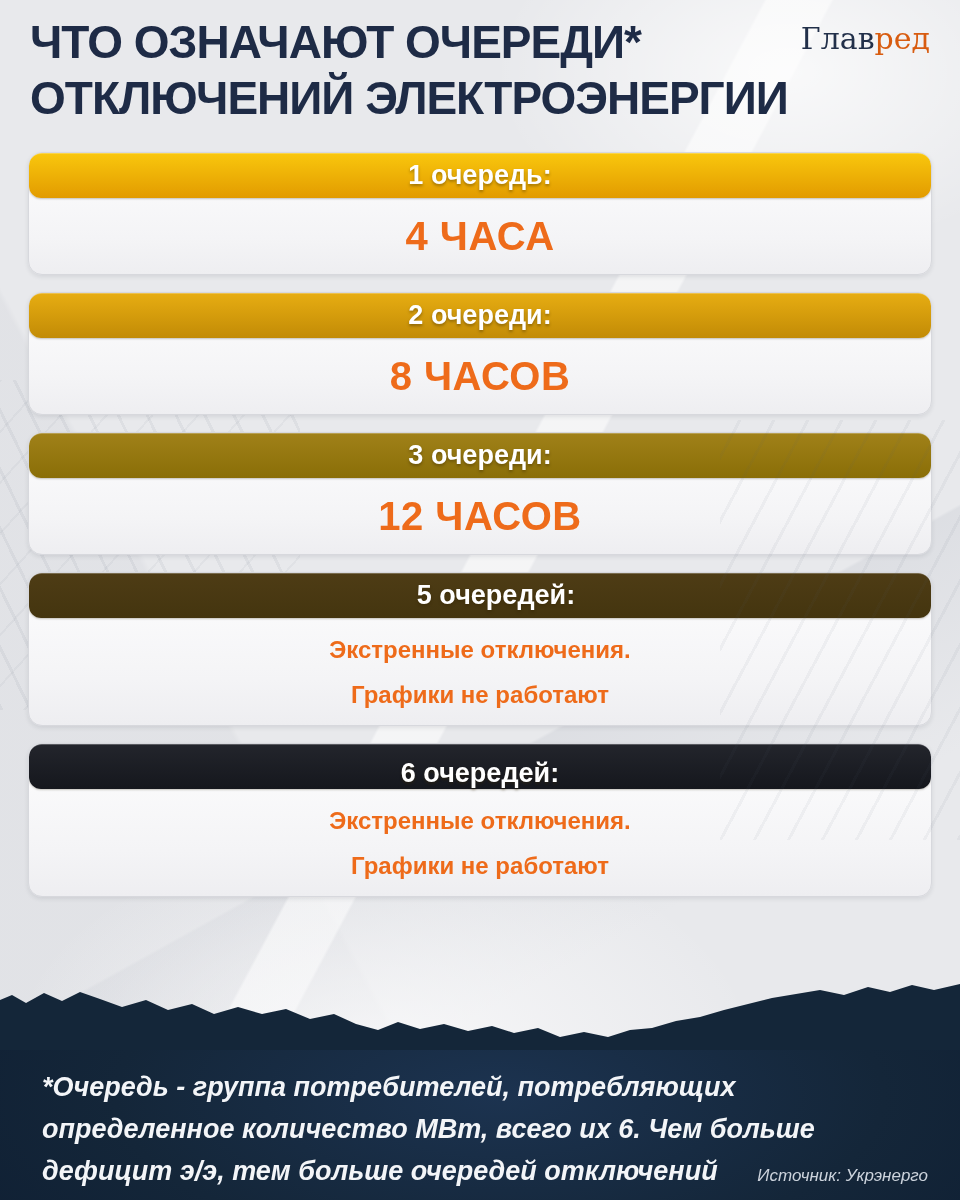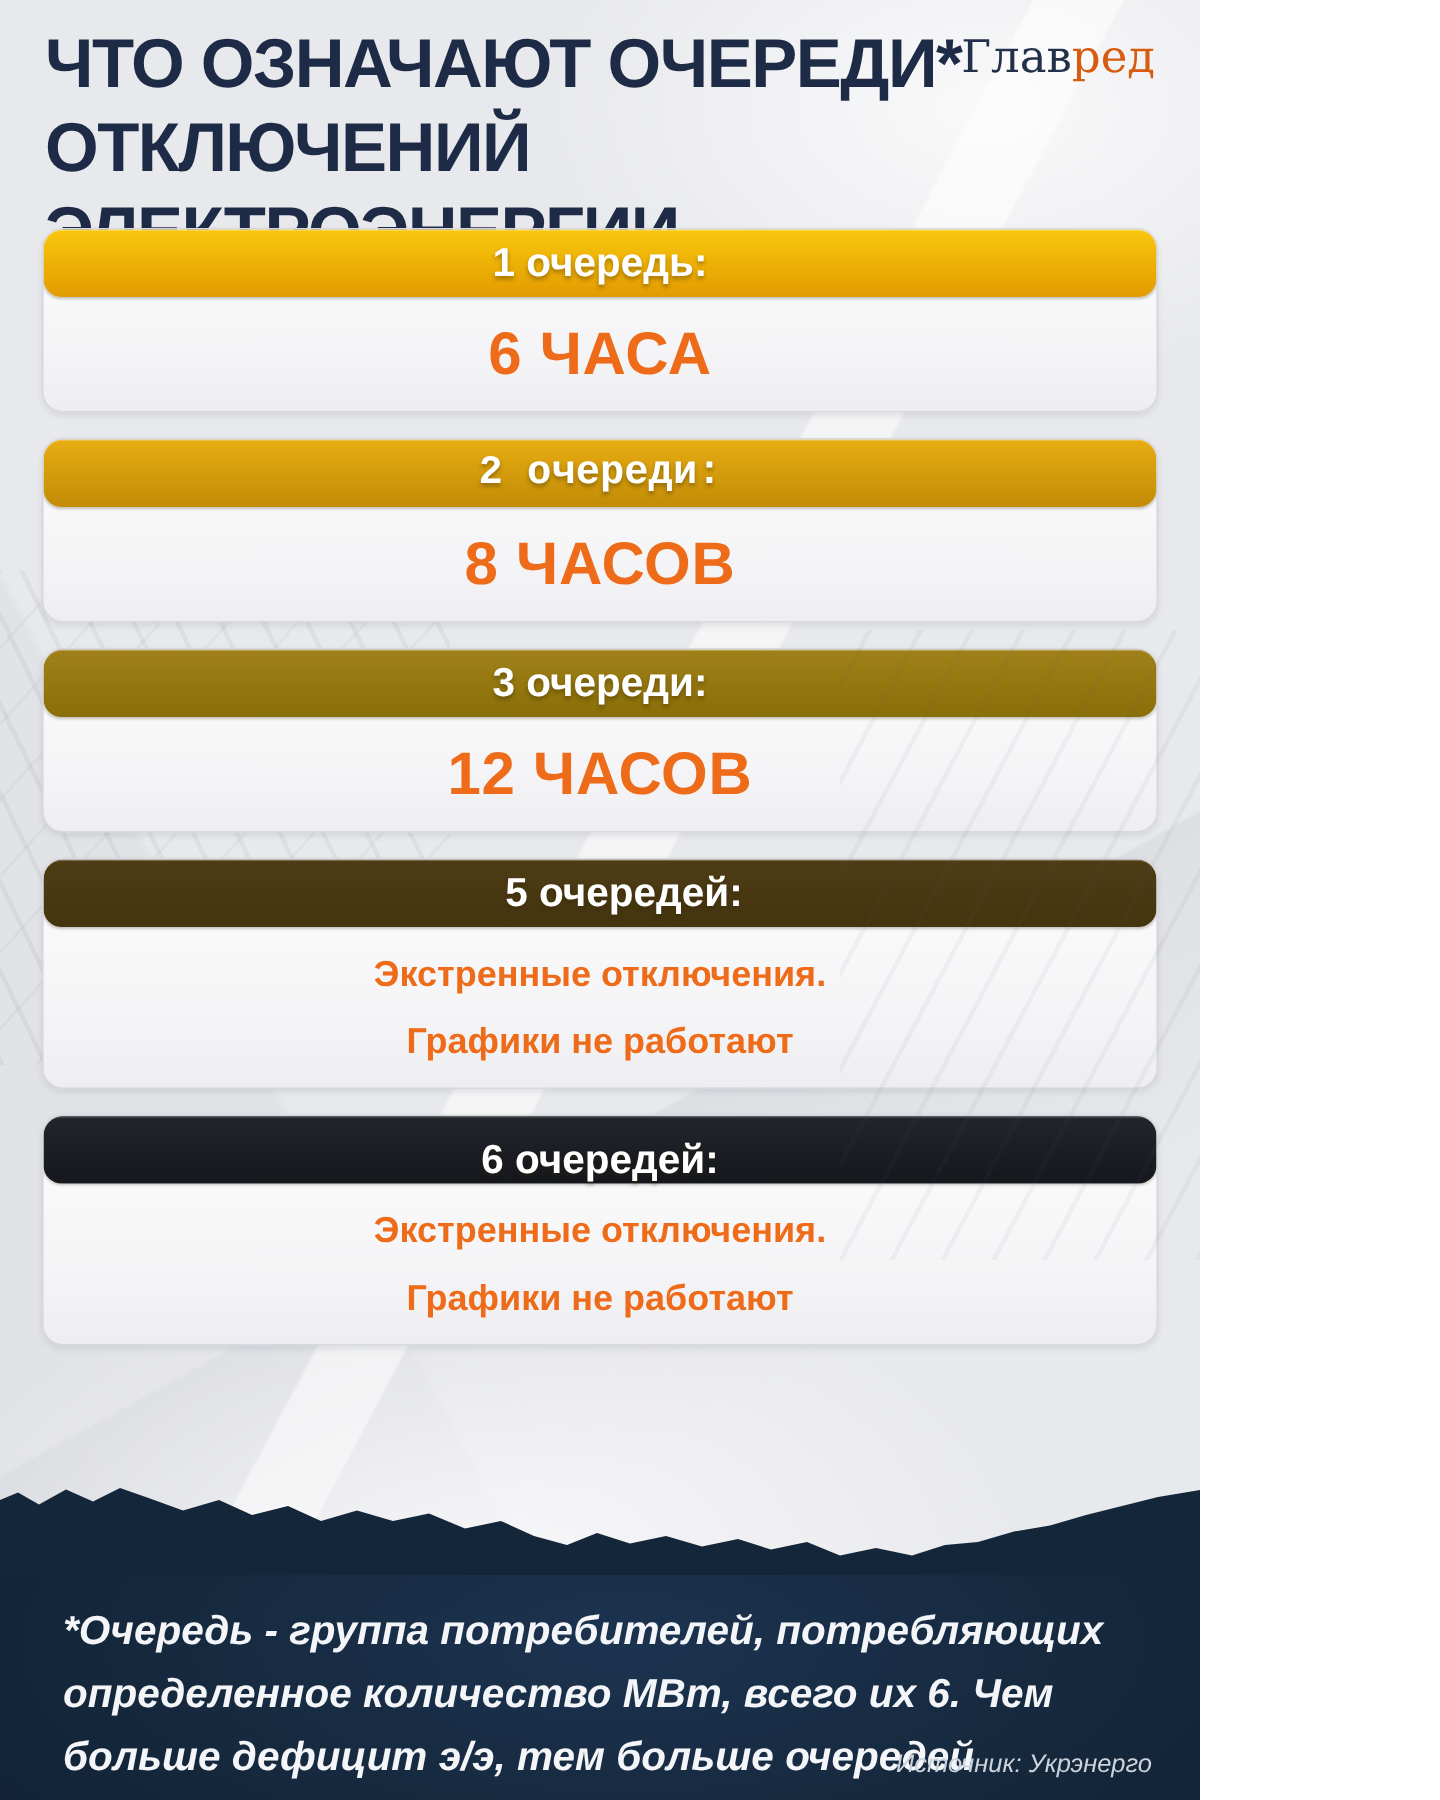--- a/index.html
+++ b/index.html
@@ -1,19 +1,19 @@
 <!DOCTYPE html>
 <html><head>
 <meta charset="utf-8">
 <style>
   html,body{margin:0;padding:0;}
   body{width:960px;height:1200px;font-family:"Liberation Sans",sans-serif;}
 
   .poster{
-    position:relative;width:800px;height:1200px;overflow:hidden;
+    position:relative;width:960px;height:1200px;overflow:hidden;
     background-color:#e8e9ec;
     background-image:
       radial-gradient(ellipse 420px 260px at 82% 6%, rgba(255,255,255,.75), transparent 70%),
       radial-gradient(ellipse 500px 300px at 40% 88%, rgba(250,250,251,.85), transparent 75%),
       linear-gradient(118deg, transparent 47.8%, rgba(255,255,255,.55) 48%, rgba(255,255,255,.55) 52%, transparent 52.2%),
       linear-gradient(62deg, rgba(208,210,216,.28) 30%, transparent 30.4%),
       linear-gradient(151deg, transparent 59.8%, rgba(203,206,213,.38) 60%, transparent 74%),
       linear-gradient(24deg, rgba(213,215,221,.3) 12%, transparent 12.4%);
   }
   
@@ -99,25 +99,25 @@
       <span>Глав</span><span class="accent">ред</span>
     </div>
   </div>
 
   <div class="cards" id="cards">
       <section class="card short">
         <div class="pill" style="background: linear-gradient(rgb(249, 199, 13), rgb(226, 155, 0));">
           <span class="pill-label">1 очередь:</span>
         </div>
         <div class="card-body">
-          <div class="value-line">6 ЧАСА</div>
+          <div class="value-line">4 ЧАСА</div>
         </div>
       </section>
       <section class="card short">
-        <div class="pill" style="background: linear-gradient(rgb(231, 173, 18), rgb(194, 139, 6)); font-family: Liberation Mono, monospace;">
+        <div class="pill" style="background: linear-gradient(rgb(231, 173, 18), rgb(194, 139, 6));">
           <span class="pill-label">2 очереди:</span>
         </div>
         <div class="card-body">
           <div class="value-line">8 ЧАСОВ</div>
         </div>
       </section>
       <section class="card short">
         <div class="pill" style="background: linear-gradient(rgb(160, 129, 25), rgb(138, 110, 7));">
           <span class="pill-label">3 очереди:</span>
         </div>

